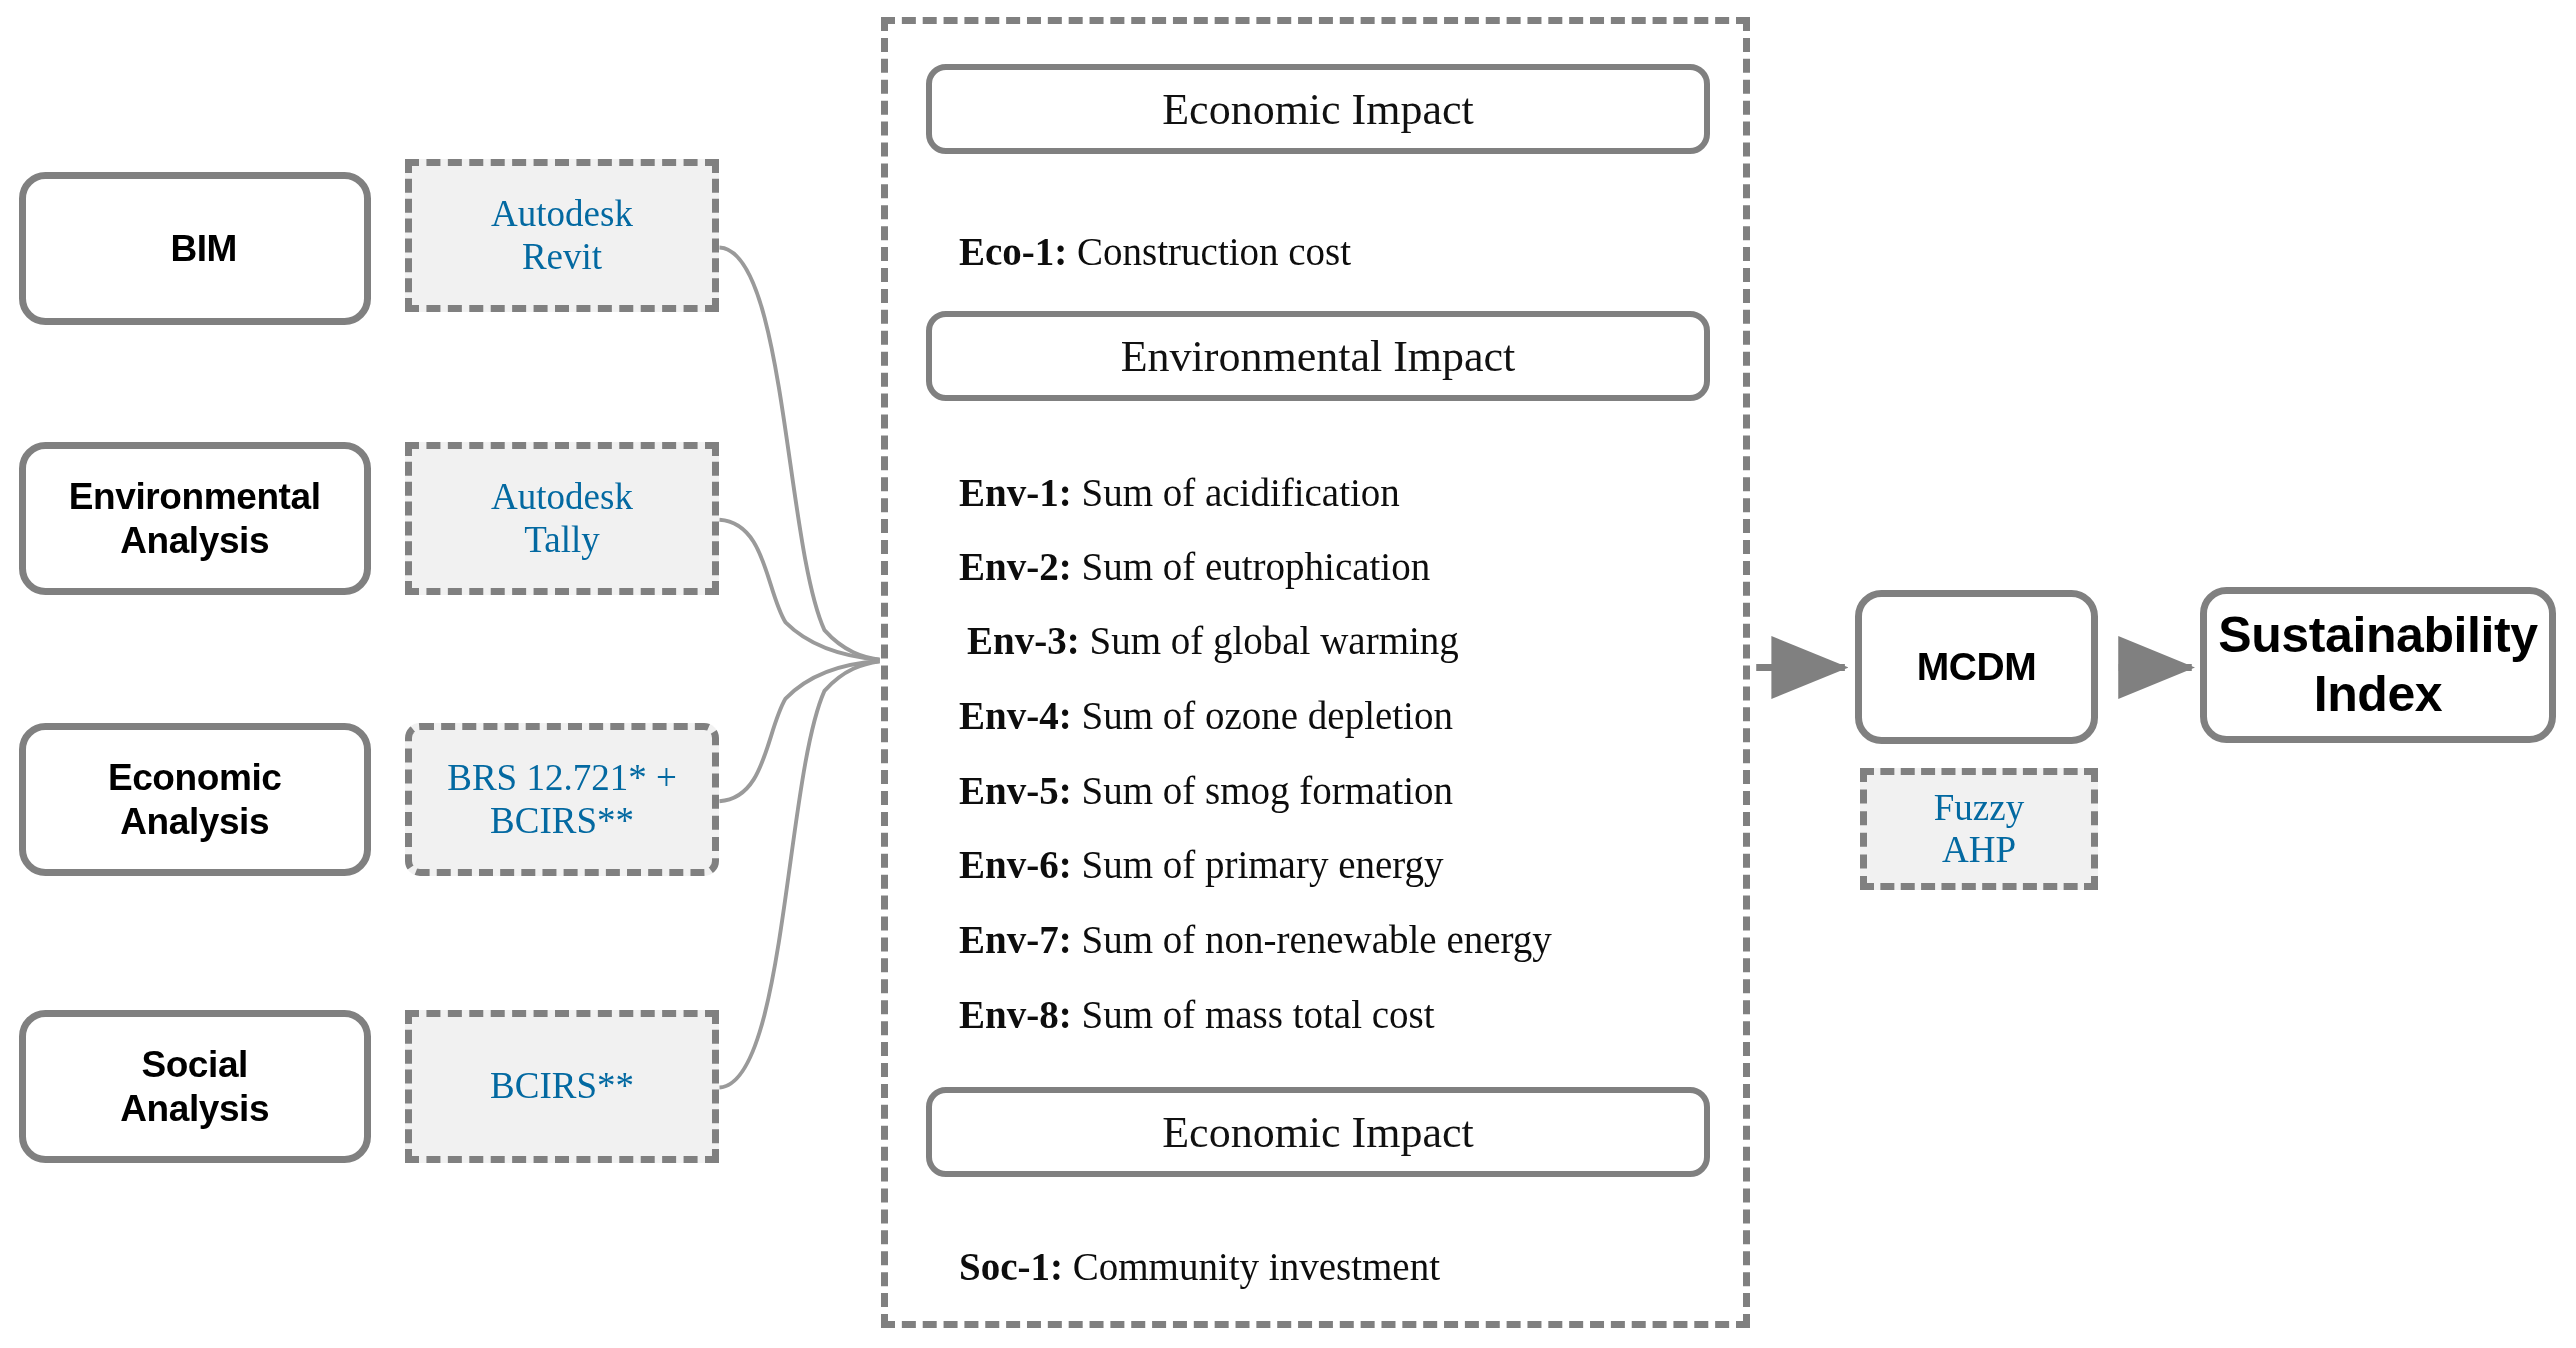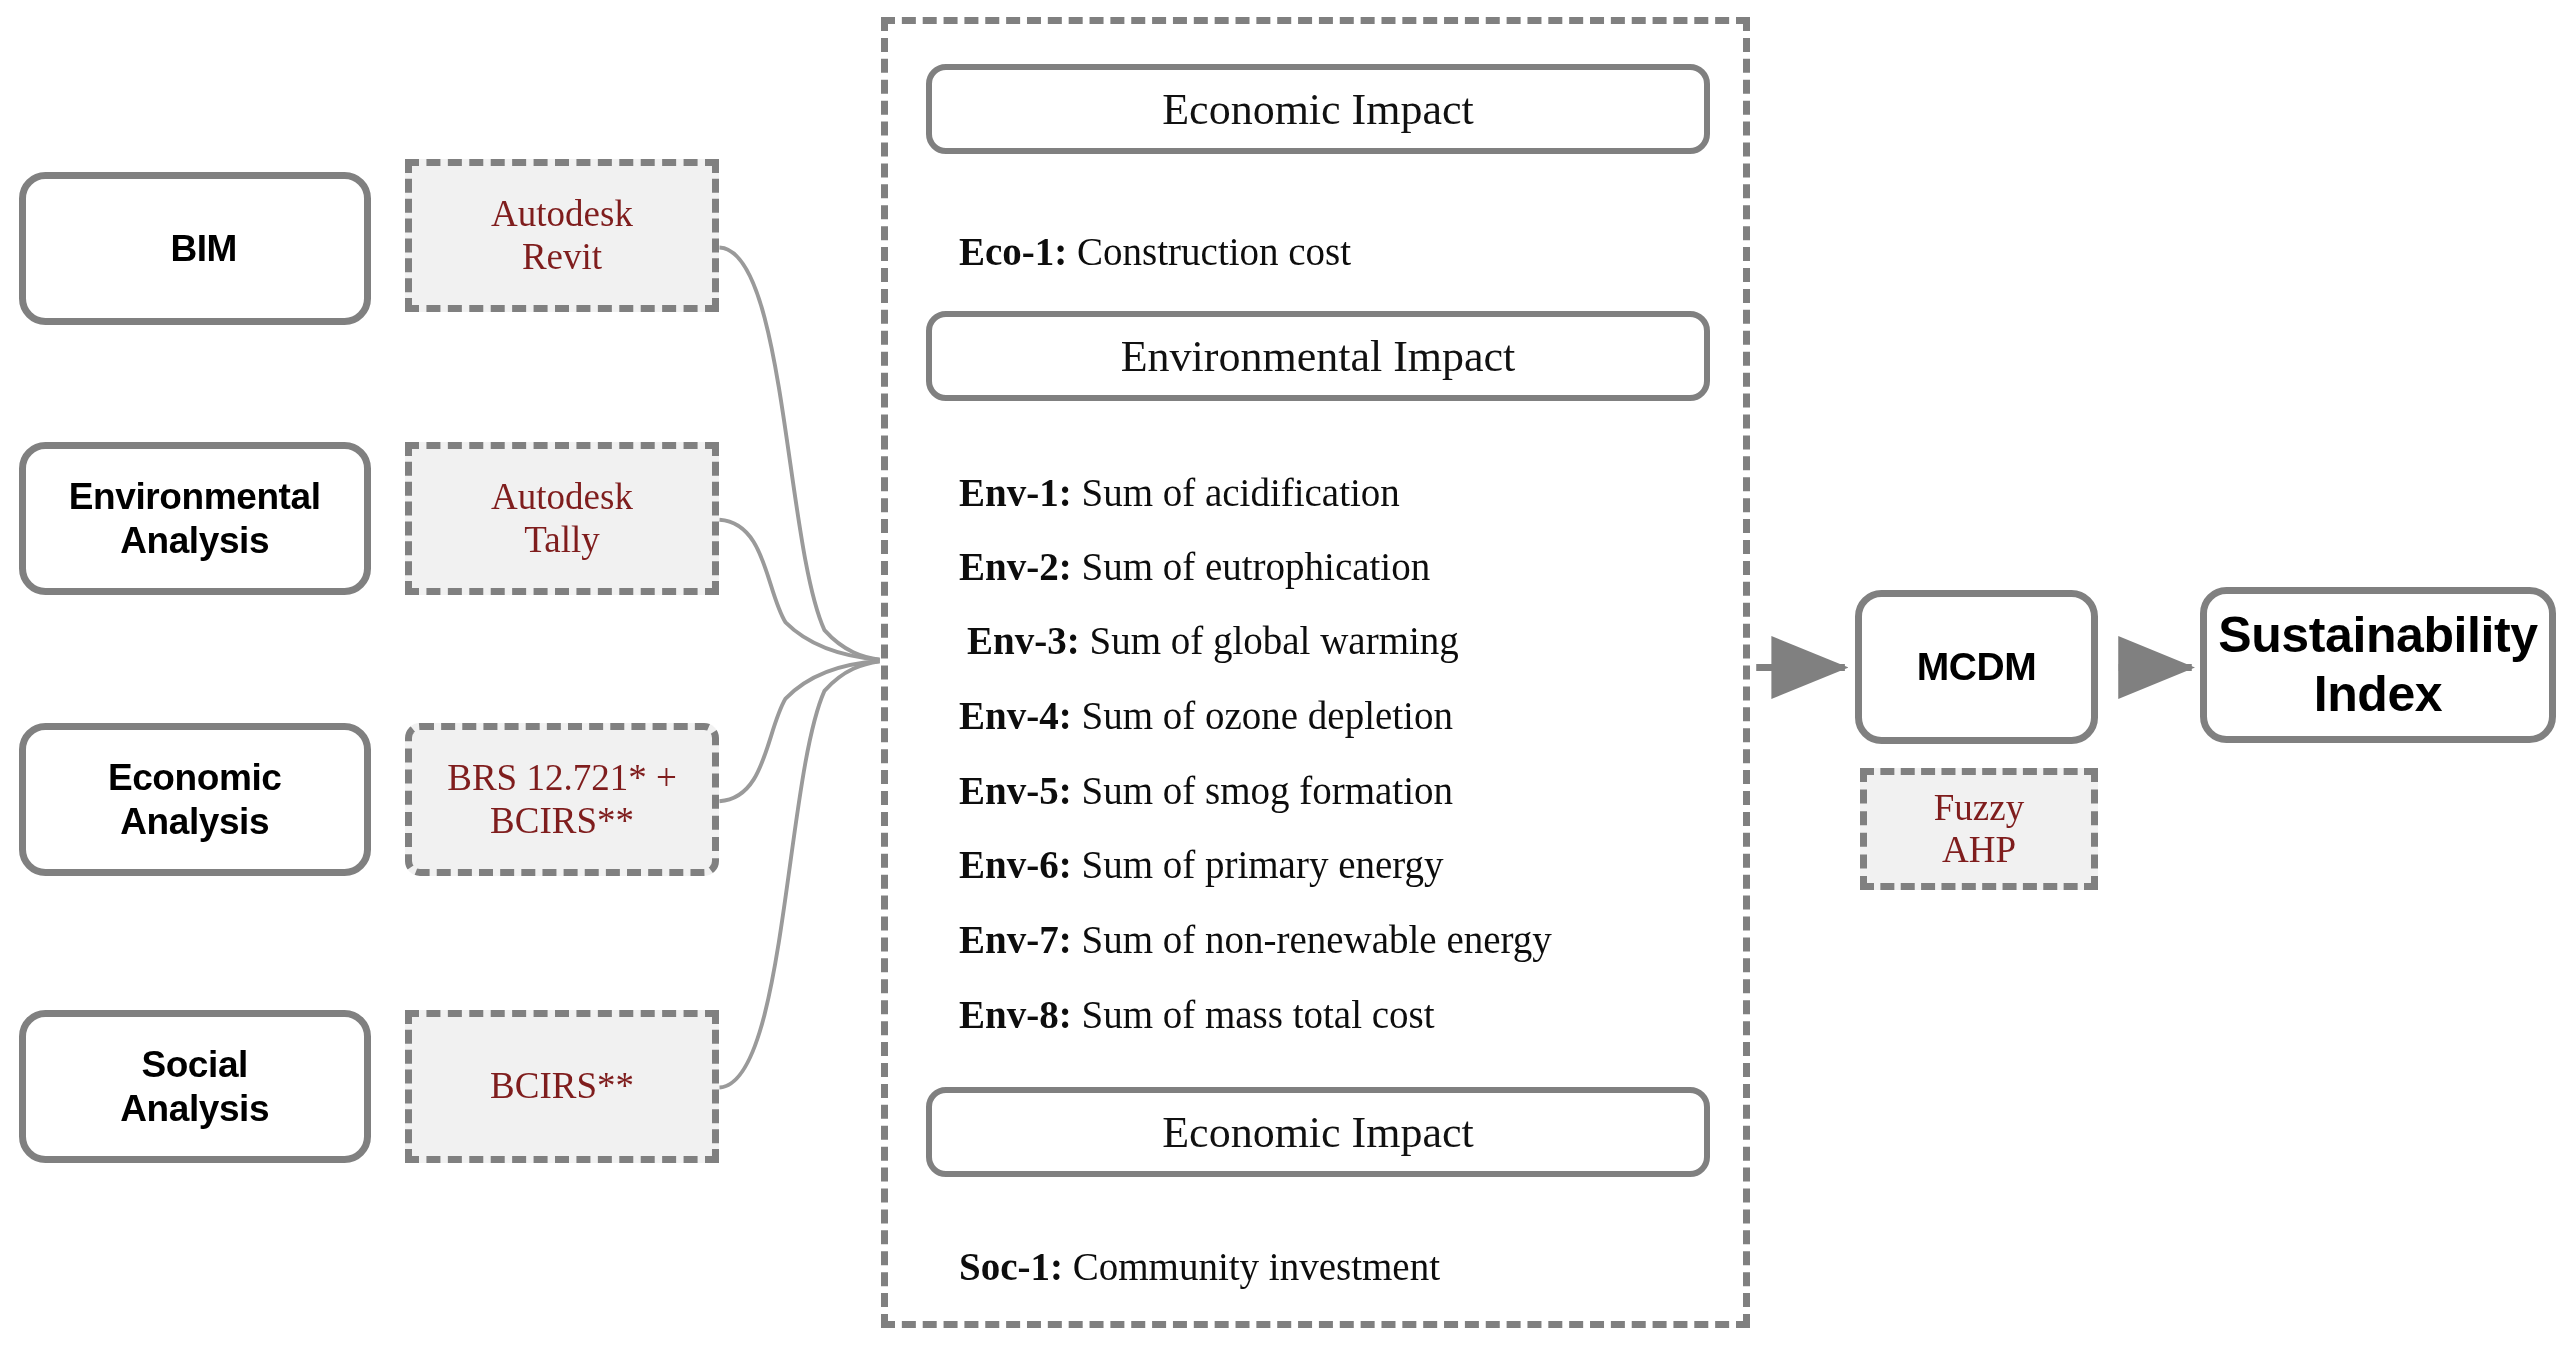--- a/index.html
+++ b/index.html
@@ -37,21 +37,21 @@
   .dashed-box {
     position: absolute;
     box-sizing: border-box;
     border: 7px dashed #808080;
     background: #f1f1f1;
     display: flex;
     align-items: center;
     justify-content: center;
     text-align: center;
     font-family: "Liberation Serif", serif;
-    color: #7f1d1d;
+    color: #0369a1;
     line-height: 1.14;
   }
 
   .serif-header-box {
     position: absolute;
     box-sizing: border-box;
     border: 6.2px solid #808080;
     border-radius: 20px;
     background: #ffffff;
     display: flex;

